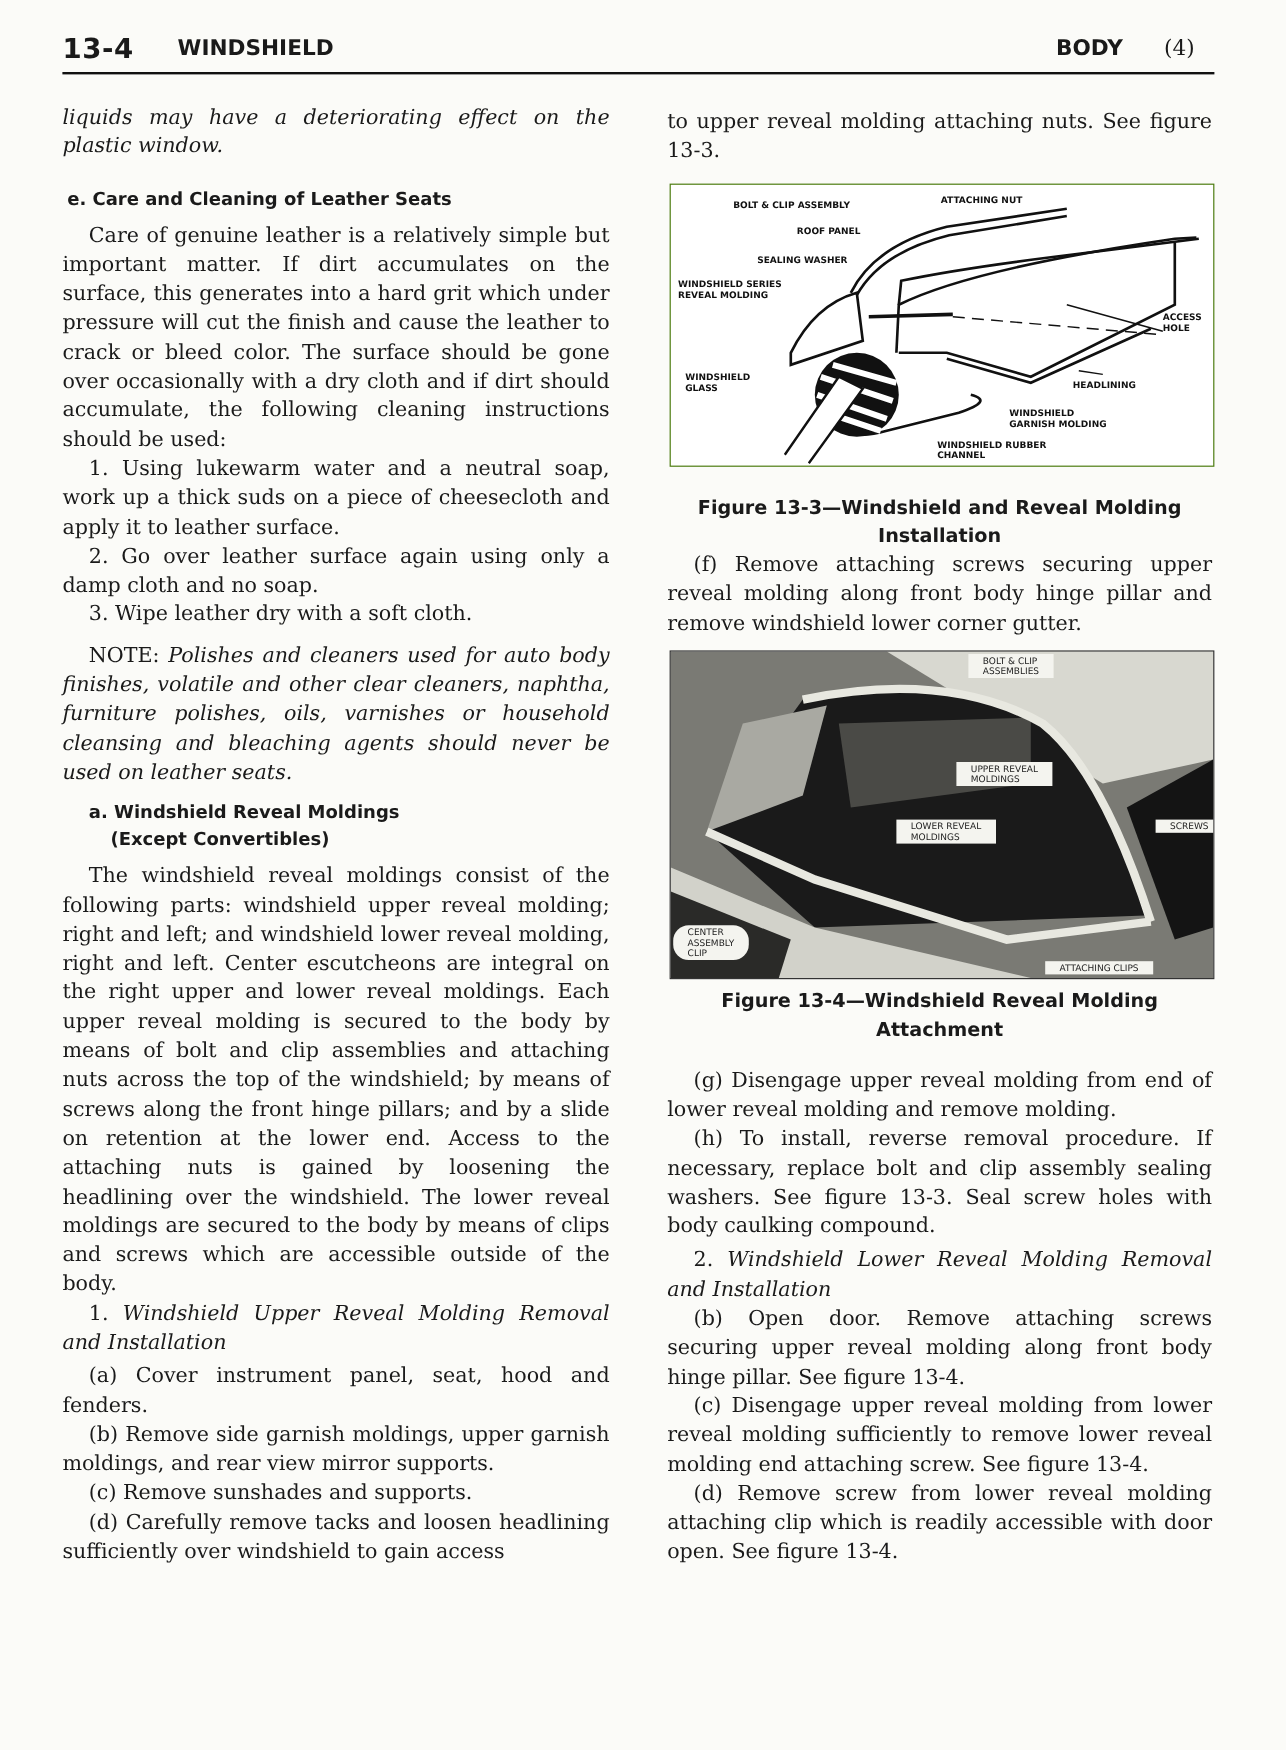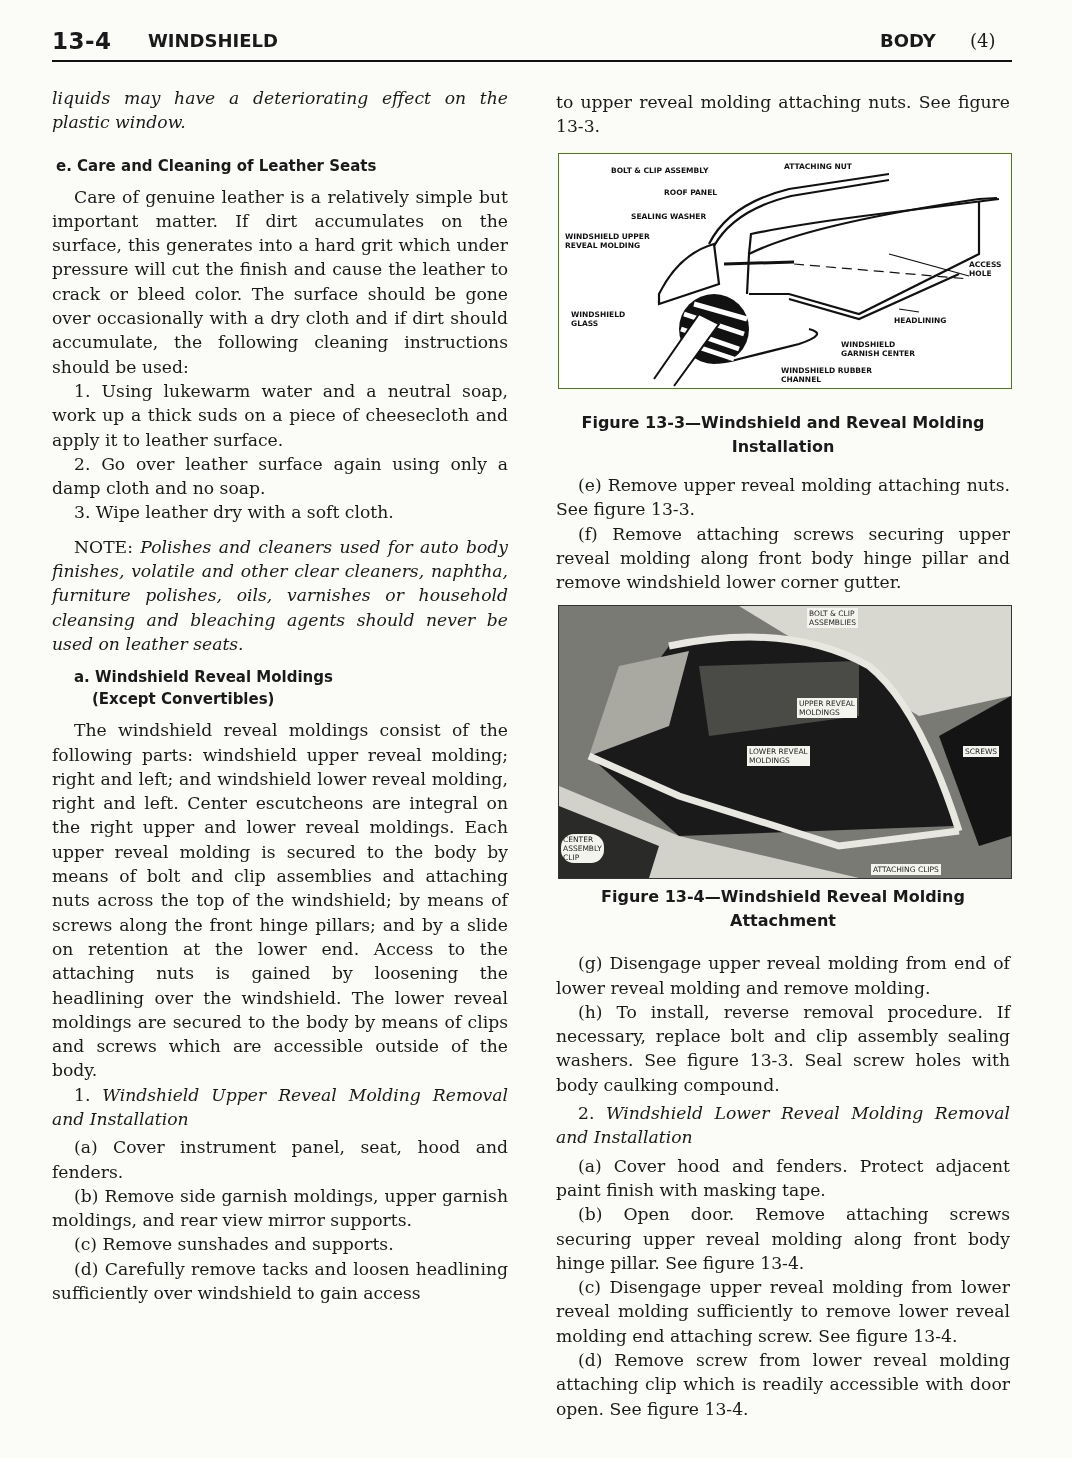--- a/index.html
+++ b/index.html
@@ -38,21 +38,21 @@
     .fig1 {
       width: 452px; height: 234px; border: 1px solid #4d7c0f; background: #fff;
       position: relative; margin: 0 0 0 2px;
     }
     .fig2 {
       width: 452px; height: 272px; border: 1px solid #333; position: relative;
       background: linear-gradient(160deg, #6e6e6a 0%, #8a8a84 30%, #cfcfc8 60%, #a9a9a2 100%);
       overflow: hidden; margin-left: 2px;
     }
     .lbl { position: absolute; font-family: "DejaVu Sans", sans-serif; font-weight: bold; font-size: 7.5px; line-height: 9px; color: #111; }
-    .plbl { position: absolute; font-family: "DejaVu Sans", sans-serif; font-size: 7.5px; line-height: 9px; color: #222; background: #f4f4ef; padding: 1px 2px; }
+    .plbl { position: absolute; font-family: "DejaVu Sans", sans-serif; font-size: 7.5px; line-height: 9px; color: #222; background: #f4f4ef; padding: 1px 12px; }
   </style>
 </head>
 <body>
 
 <div class="header">
   <span class="hdr-num">13-4</span>
   <span class="hdr-title">WINDSHIELD</span>
   <span class="hdr-body">BODY</span>
   <span class="hdr-page">(4)</span>
 </div>
@@ -97,30 +97,29 @@
         <path d="M125,160 L185,180 M122,175 L180,195 M130,190 L175,205 M135,150 L188,165" stroke="#fff" stroke-width="5"></path>
       </g>
       <path d="M95,225 L140,160 L160,170 L115,232" fill="#fff" stroke="#111" stroke-width="2"></path>
       <path d="M330,100 L410,122" stroke="#111" stroke-width="1.2"></path>
       <path d="M340,155 L360,158" stroke="#111" stroke-width="1.2"></path>
     </svg>
     <span class="lbl" style="left:52px;top:12px;">BOLT &amp; CLIP ASSEMBLY</span>
     <span class="lbl" style="left:225px;top:8px;">ATTACHING NUT</span>
     <span class="lbl" style="left:105px;top:34px;">ROOF PANEL</span>
     <span class="lbl" style="left:40px;top:58px;padding-left:32px;">SEALING WASHER</span>
-    <span class="lbl" style="left:6px;top:78px;"><span>WINDSHIELD UPPER</span><br><span>REVEAL MOLDING</span></span>
+    <span class="lbl" style="left:6px;top:78px;"><span>WINDSHIELD SERIES</span><br><span>REVEAL MOLDING</span></span>
     <span class="lbl" style="left:410px;top:106px;"><span>ACCESS</span><br><span>HOLE</span></span>
     <span class="lbl" style="left:12px;top:156px;"><span>WINDSHIELD</span><br><span>GLASS</span></span>
     <span class="lbl" style="left:335px;top:162px;">HEADLINING</span>
-    <span class="lbl" style="left:282px;top:186px;"><span>WINDSHIELD</span><br><span>GARNISH CENTER</span></span>
+    <span class="lbl" style="left:282px;top:186px;"><span>WINDSHIELD</span><br><span>GARNISH MOLDING</span></span>
     <span class="lbl" style="left:222px;top:212px;"><span>WINDSHIELD RUBBER</span><br><span>CHANNEL</span></span>
   </div>
   <p class="fig-caption" style="margin-top:22px;">Figure 13-3—Windshield and Reveal Molding Installation</p>
 
-  <p class="indent" style="margin-top:14px;">(e) Remove upper reveal molding attaching nuts. See figure 13-3.</p>
   <p class="indent">(f) Remove attaching screws securing upper reveal molding along front body hinge pillar and remove windshield lower corner gutter.</p>
 
   <div class="fig2" style="margin-top:10px;">
     <svg width="452" height="272" viewBox="0 0 452 272" style="position:absolute;left:0;top:0;">
       <rect x="0" y="0" width="452" height="272" fill="#7a7a74"></rect>
       <path d="M180,0 L452,0 L452,90 L360,110 Z" fill="#d8d8d0"></path>
       <path d="M110,40 Q230,15 310,60 Q360,100 395,220 L120,230 L30,150 Z" fill="#1a1a1a"></path>
       <path d="M130,45 L110,120 L30,150 L60,60 Z" fill="#a9a9a2"></path>
       <path d="M140,60 L300,55 L300,110 L150,130 Z" fill="#4a4a46"></path>
       <path d="M110,40 Q230,15 310,60 Q360,100 400,225" fill="none" stroke="#e8e8e0" stroke-width="7"></path>
@@ -134,17 +133,16 @@
     <span class="plbl" style="left:188px;top:140px;"><span>LOWER REVEAL</span><br><span>MOLDINGS</span></span>
     <span class="plbl" style="left:404px;top:140px;">SCREWS</span>
     <span class="plbl" style="left:2px;top:228px;border-radius:13px;"><span>CENTER</span><br><span>ASSEMBLY</span><br><span>CLIP</span></span>
     <span class="plbl" style="left:312px;top:258px;">ATTACHING CLIPS</span>
   </div>
   <p class="fig-caption" style="margin-top:6px;">Figure 13-4—Windshield Reveal Molding Attachment</p>
 
   <p class="indent" style="margin-top:18px;">(g) Disengage upper reveal molding from end of lower reveal molding and remove molding.</p>
   <p class="indent">(h) To install, reverse removal procedure. If necessary, replace bolt and clip assembly sealing washers. See figure 13-3. Seal screw holes with body caulking compound.</p>
   <p class="indent" style="margin-top:4px;"><span>2.</span> <span class="it">Windshield Lower Reveal Molding Removal and Installation</span></p>
-  <p class="indent" style="margin-top:4px;">(a) Cover hood and fenders. Protect adjacent paint finish with masking tape.</p>
   <p class="indent">(b) Open door. Remove attaching screws securing upper reveal molding along front body hinge pillar. See figure 13-4.</p>
   <p class="indent">(c) Disengage upper reveal molding from lower reveal molding sufficiently to remove lower reveal molding end attaching screw. See figure 13-4.</p>
   <p class="indent">(d) Remove screw from lower reveal molding attaching clip which is readily accessible with door open. See figure 13-4.</p>
 </div>
 
 </body></html>

